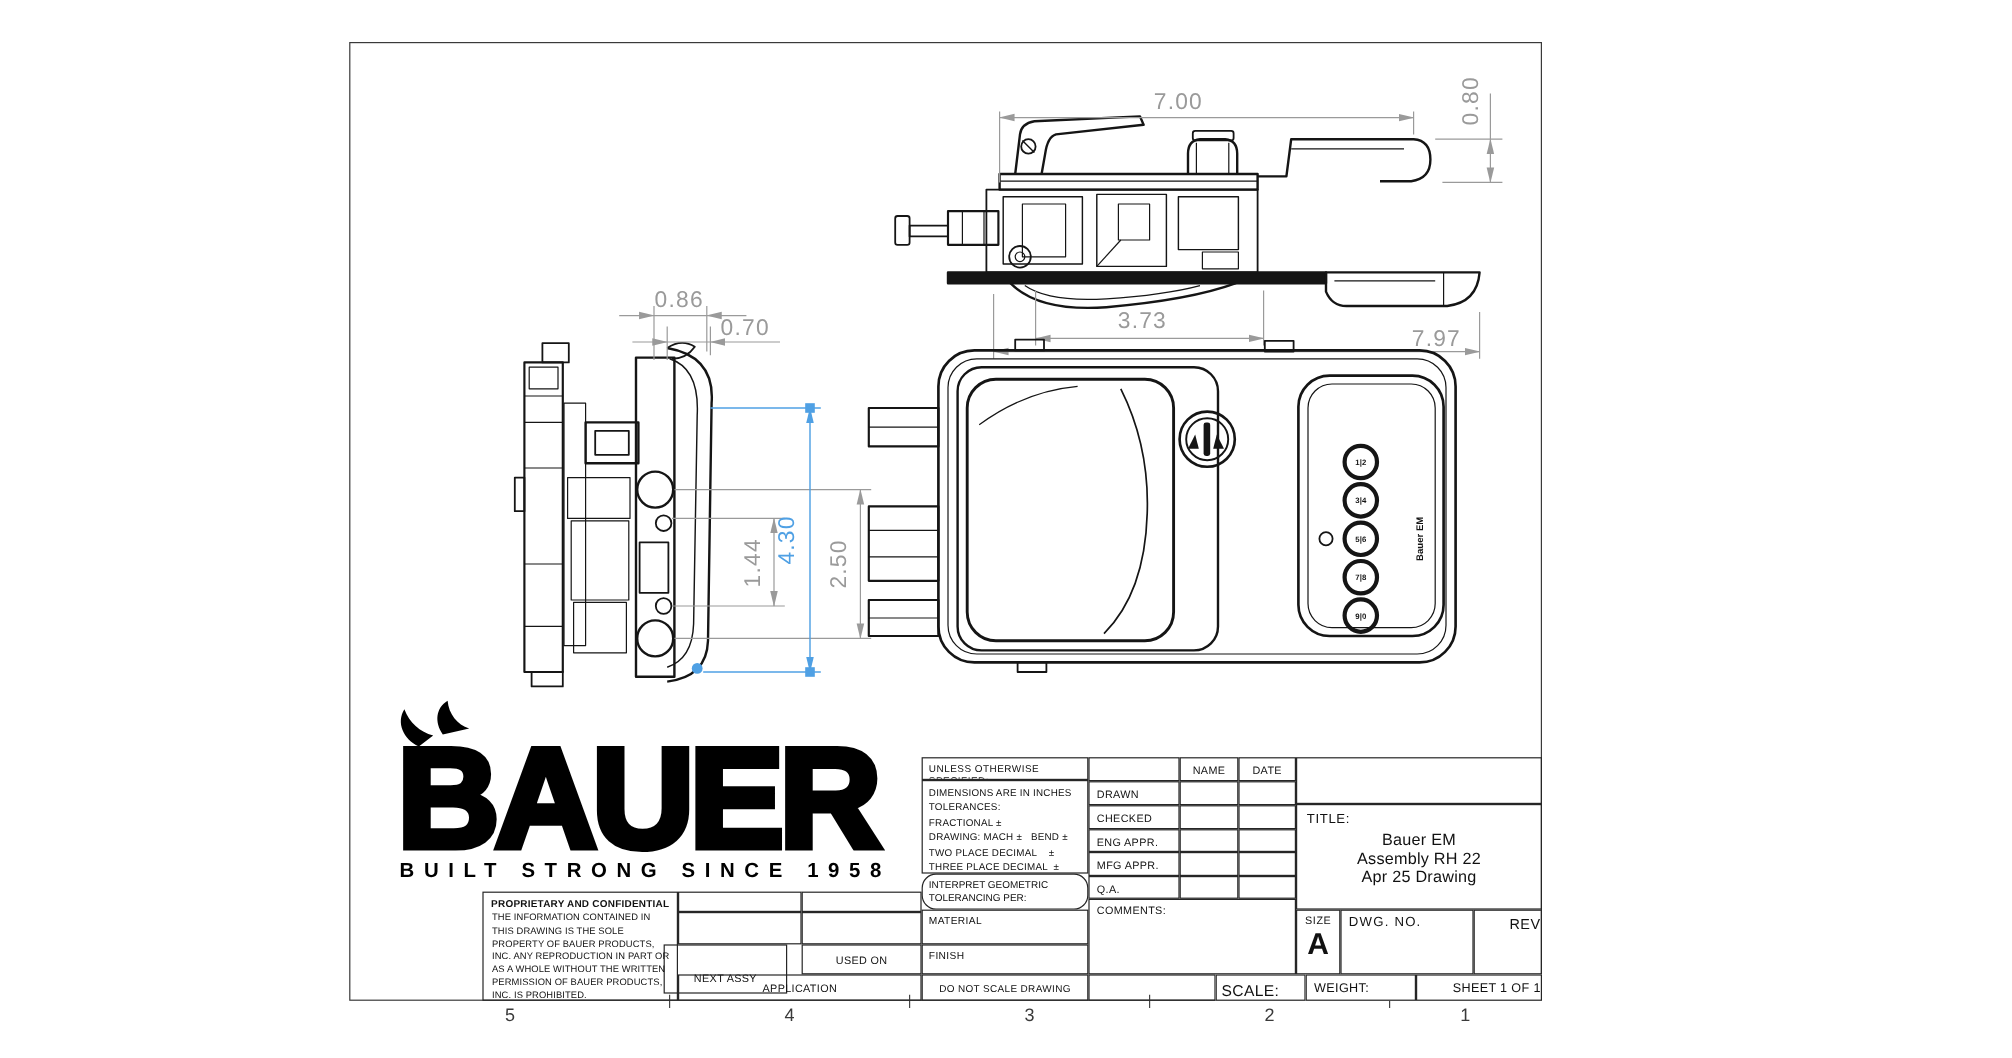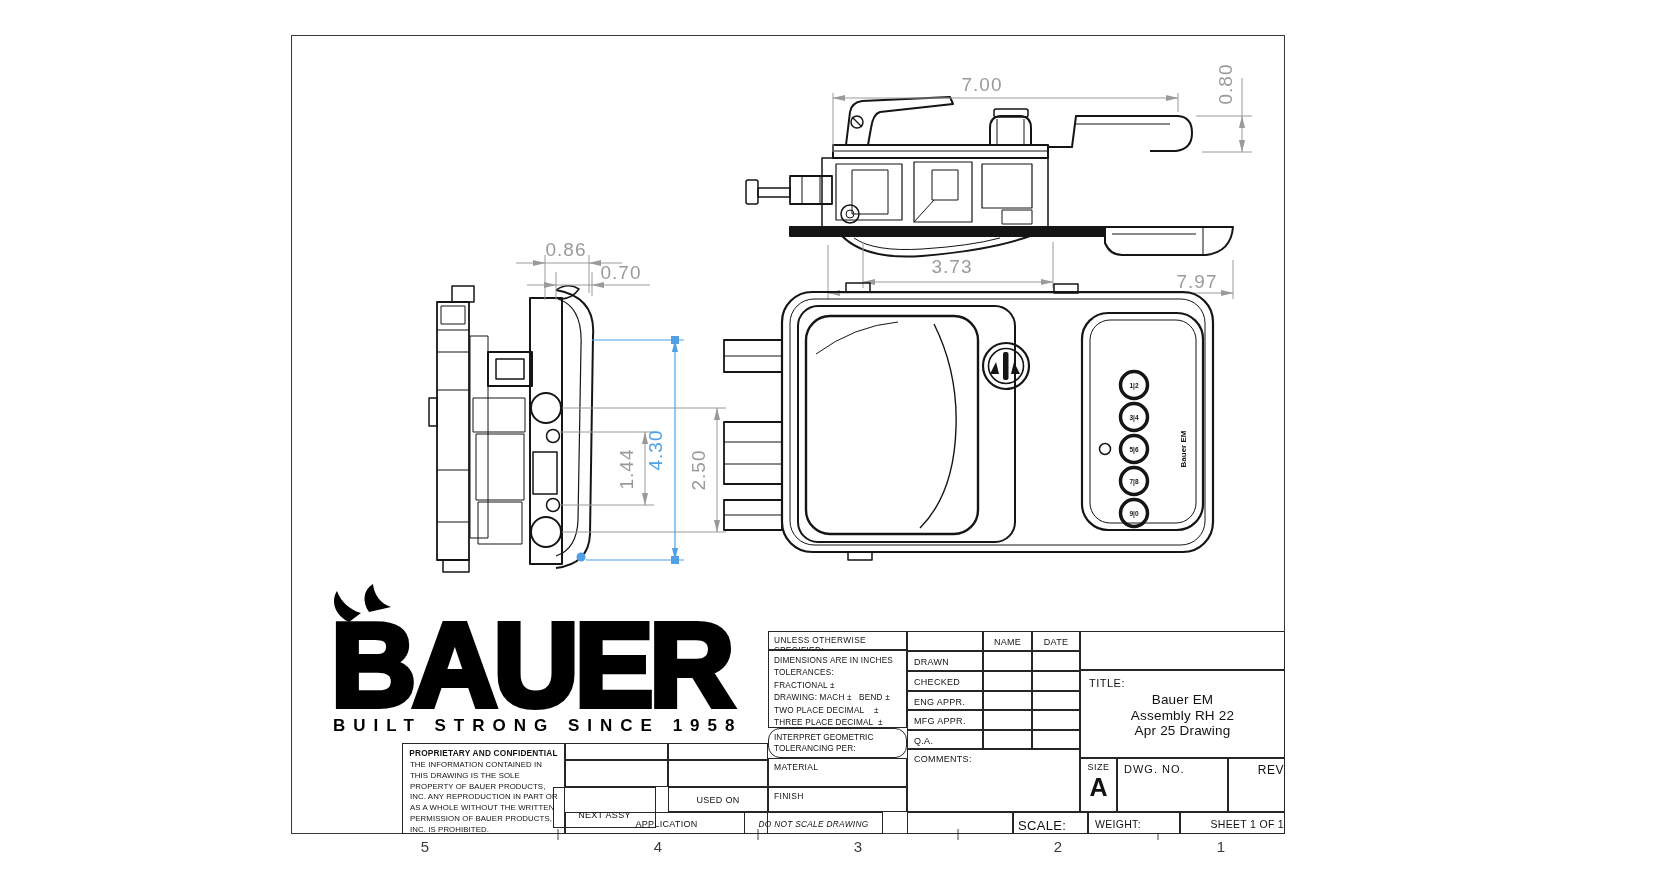--- a/index.html
+++ b/index.html
@@ -247,21 +247,21 @@
 <div class="tb" style="left:768px;top:728px;width:139px;height:30px;padding:3px 0 0 5px;border-radius:12px;">
   <div style="font-size:8.3px;line-height:11px;">INTERPRET GEOMETRIC</div>
   <div style="font-size:8.3px;line-height:11px;">TOLERANCING PER:</div>
 </div>
 <div class="tb" style="left:768px;top:758px;width:139px;height:29px;">
   <div style="padding:3px 0 0 5px;font-size:8.5px;letter-spacing:.3px;">MATERIAL</div>
 </div>
 <div class="tb" style="left:768px;top:787px;width:139px;height:25px;">
   <div style="padding:3px 0 0 5px;font-size:8.5px;letter-spacing:.3px;">FINISH</div>
 </div>
-<div class="tb" style="left:744px;top:812px;width:139px;height:22px;font-style:italic;">
+<div class="tb" style="left:768px;top:812px;width:139px;height:22px;">
   <div style="padding-top:6px;text-align:center;font-size:8.3px;letter-spacing:.3px;">DO NOT SCALE DRAWING</div>
 </div>
 
 <div class="tb" style="left:907px;top:631px;width:76px;height:20px;"></div>
 <div class="tb cell-center" style="left:983px;top:631px;width:49px;height:20px;"><span>NAME</span></div>
 <div class="tb cell-center" style="left:1032px;top:631px;width:48px;height:20px;"><span>DATE</span></div>
 
 <div class="tb cell-label" style="left:907px;top:651px;width:76px;height:20px;"><span>DRAWN</span></div>
 <div class="tb" style="left:983px;top:651px;width:49px;height:20px;"></div>
 <div class="tb" style="left:1032px;top:651px;width:48px;height:20px;"></div>

